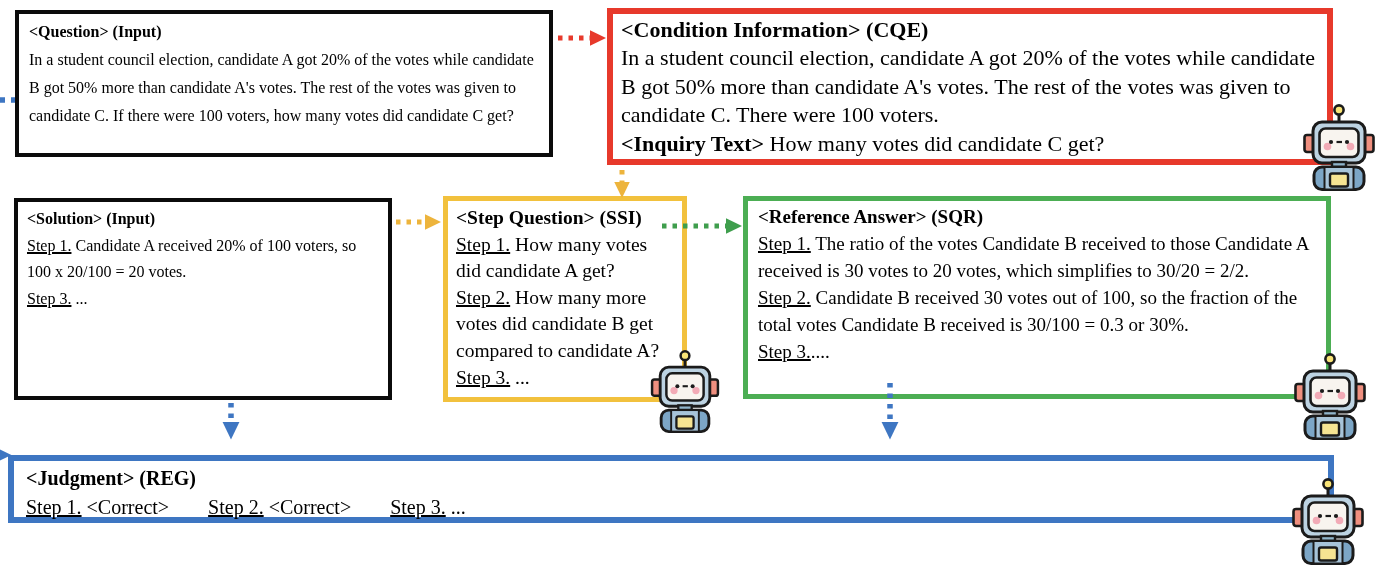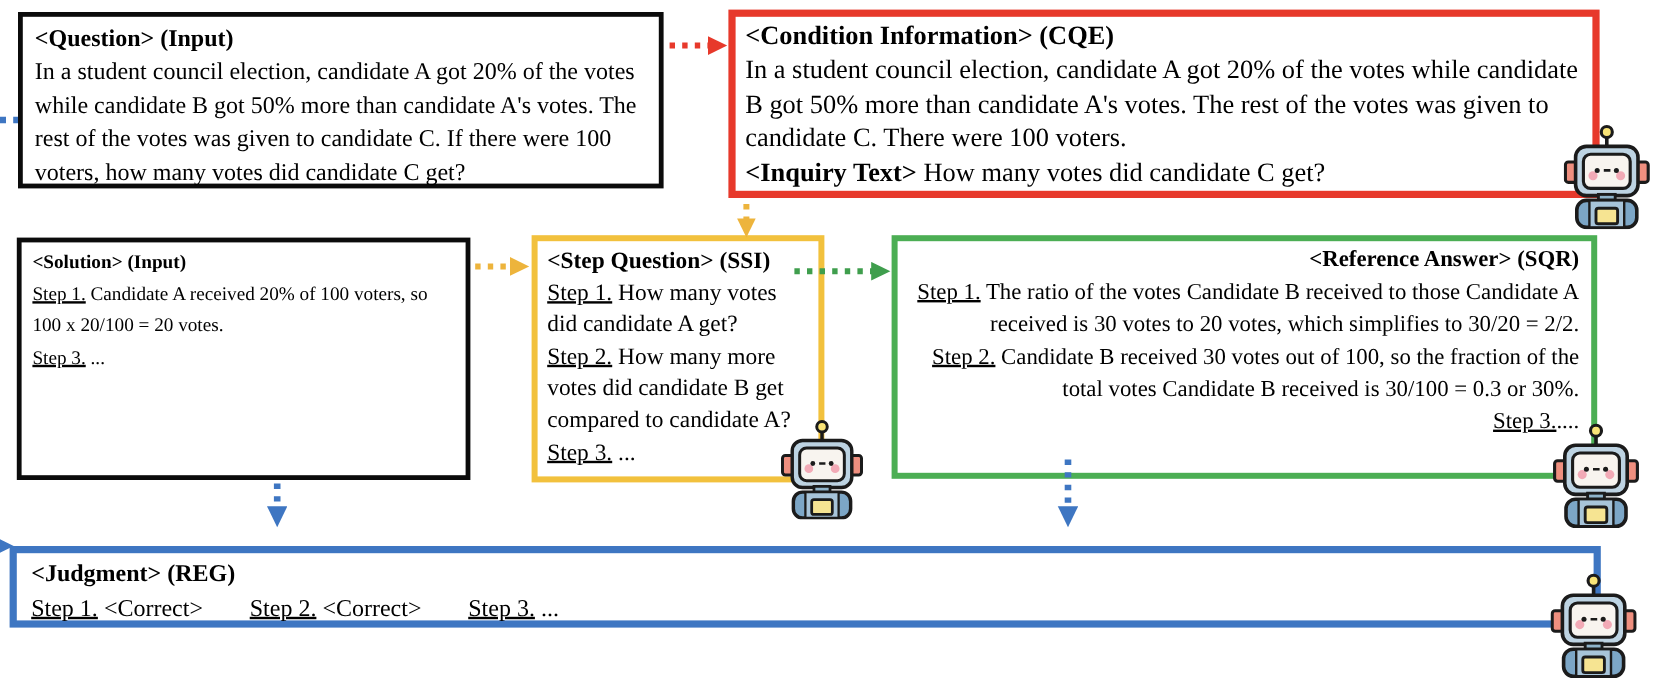--- a/index.html
+++ b/index.html
@@ -11,29 +11,29 @@
     position:relative; width:1390px; height:572px; background:var(--bg);
     font-family:"Liberation Serif", serif; color:#000; overflow:hidden;
   }
   .box{position:absolute; background:#fff; box-sizing:border-box; z-index:1;}
   .box p{margin:0;}
   .btitle{font-weight:bold;}
   .step{font-weight:normal; text-decoration:underline; text-decoration-thickness:2px;}
   .box-title{font-weight:bold;}
 
   #question-box{left:15px; top:10px; width:538px; height:147px; border:4px solid var(--c_black);
-    padding:4px 10px; font-size:20px; line-height:28px;}
+    padding:4px 10px; font-size:16px; line-height:28px;}
   #condition-box{left:607px; top:8px; width:726px; height:157px; border:6px solid var(--c_red);
     padding:2px 8px; font-size:22px; line-height:28.4px;}
   #solution-box{left:14px; top:198px; width:378px; height:202px; border:4px solid var(--c_black);
     padding:4px 9px; font-size:16px; line-height:26.6px;}
   #step-question-box{left:443px; top:196px; width:244px; height:206px; border:5px solid var(--c_yellow);
     padding:4px 8px; font-size:19.5px; line-height:26.6px;}
   #reference-box{left:743px; top:196px; width:588px; height:203px; border:5px solid var(--c_green);
-    padding:2px 10px; font-size:19px; line-height:27px;text-align:right;}
+    padding:2px 10px; font-size:19px; line-height:27px;}
   #judgment-box{left:8px; top:455px; width:1326px; height:68px; border:6px solid var(--c_blue);
     padding:3px 12px; font-size:20px; line-height:29px;}
   #judgment-box .jstep{display:inline-block; margin-right:34px;}
 
   .arrows{position:absolute; left:0; top:0; width:1390px; height:572px; z-index:3; pointer-events:none;}
   .robot{position:absolute; width:72px; height:88px; z-index:4;}
   #robot-cqe{left:1303px; top:103px;}
   #robot-ssi{left:650px; top:349px; width:70px; height:84px;}
   #robot-sqr{left:1294px; top:352px;}
   #robot-reg{left:1292px; top:477px;}

